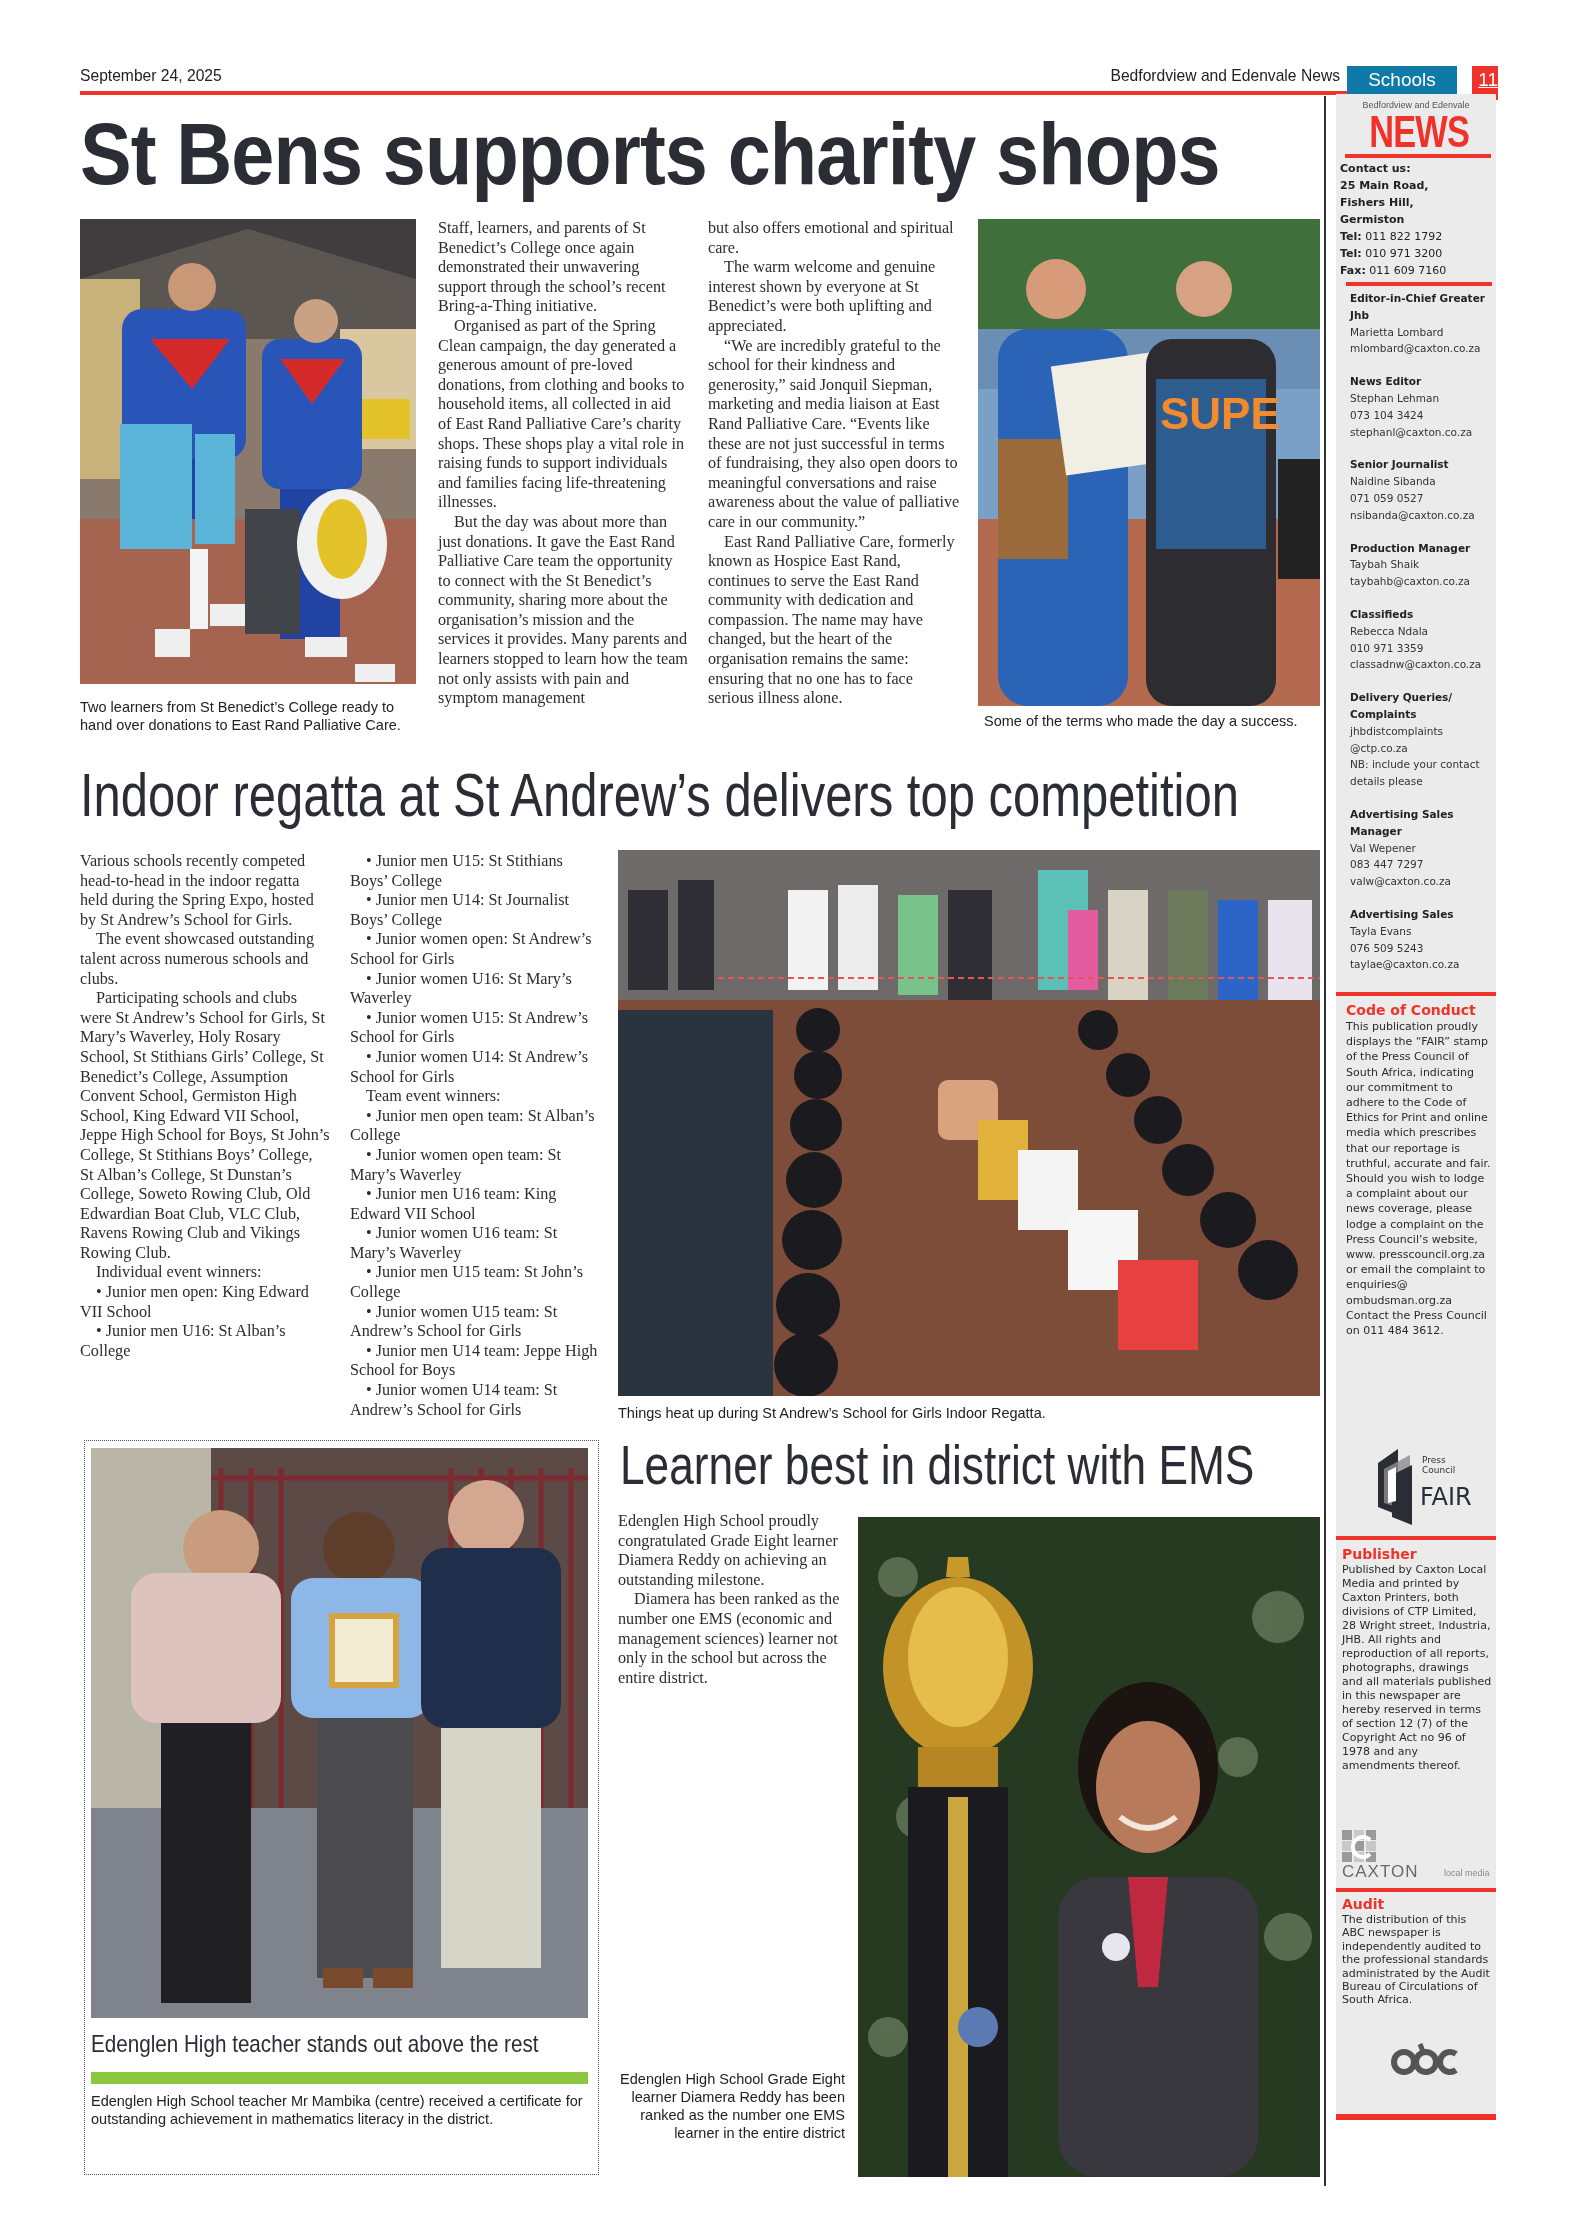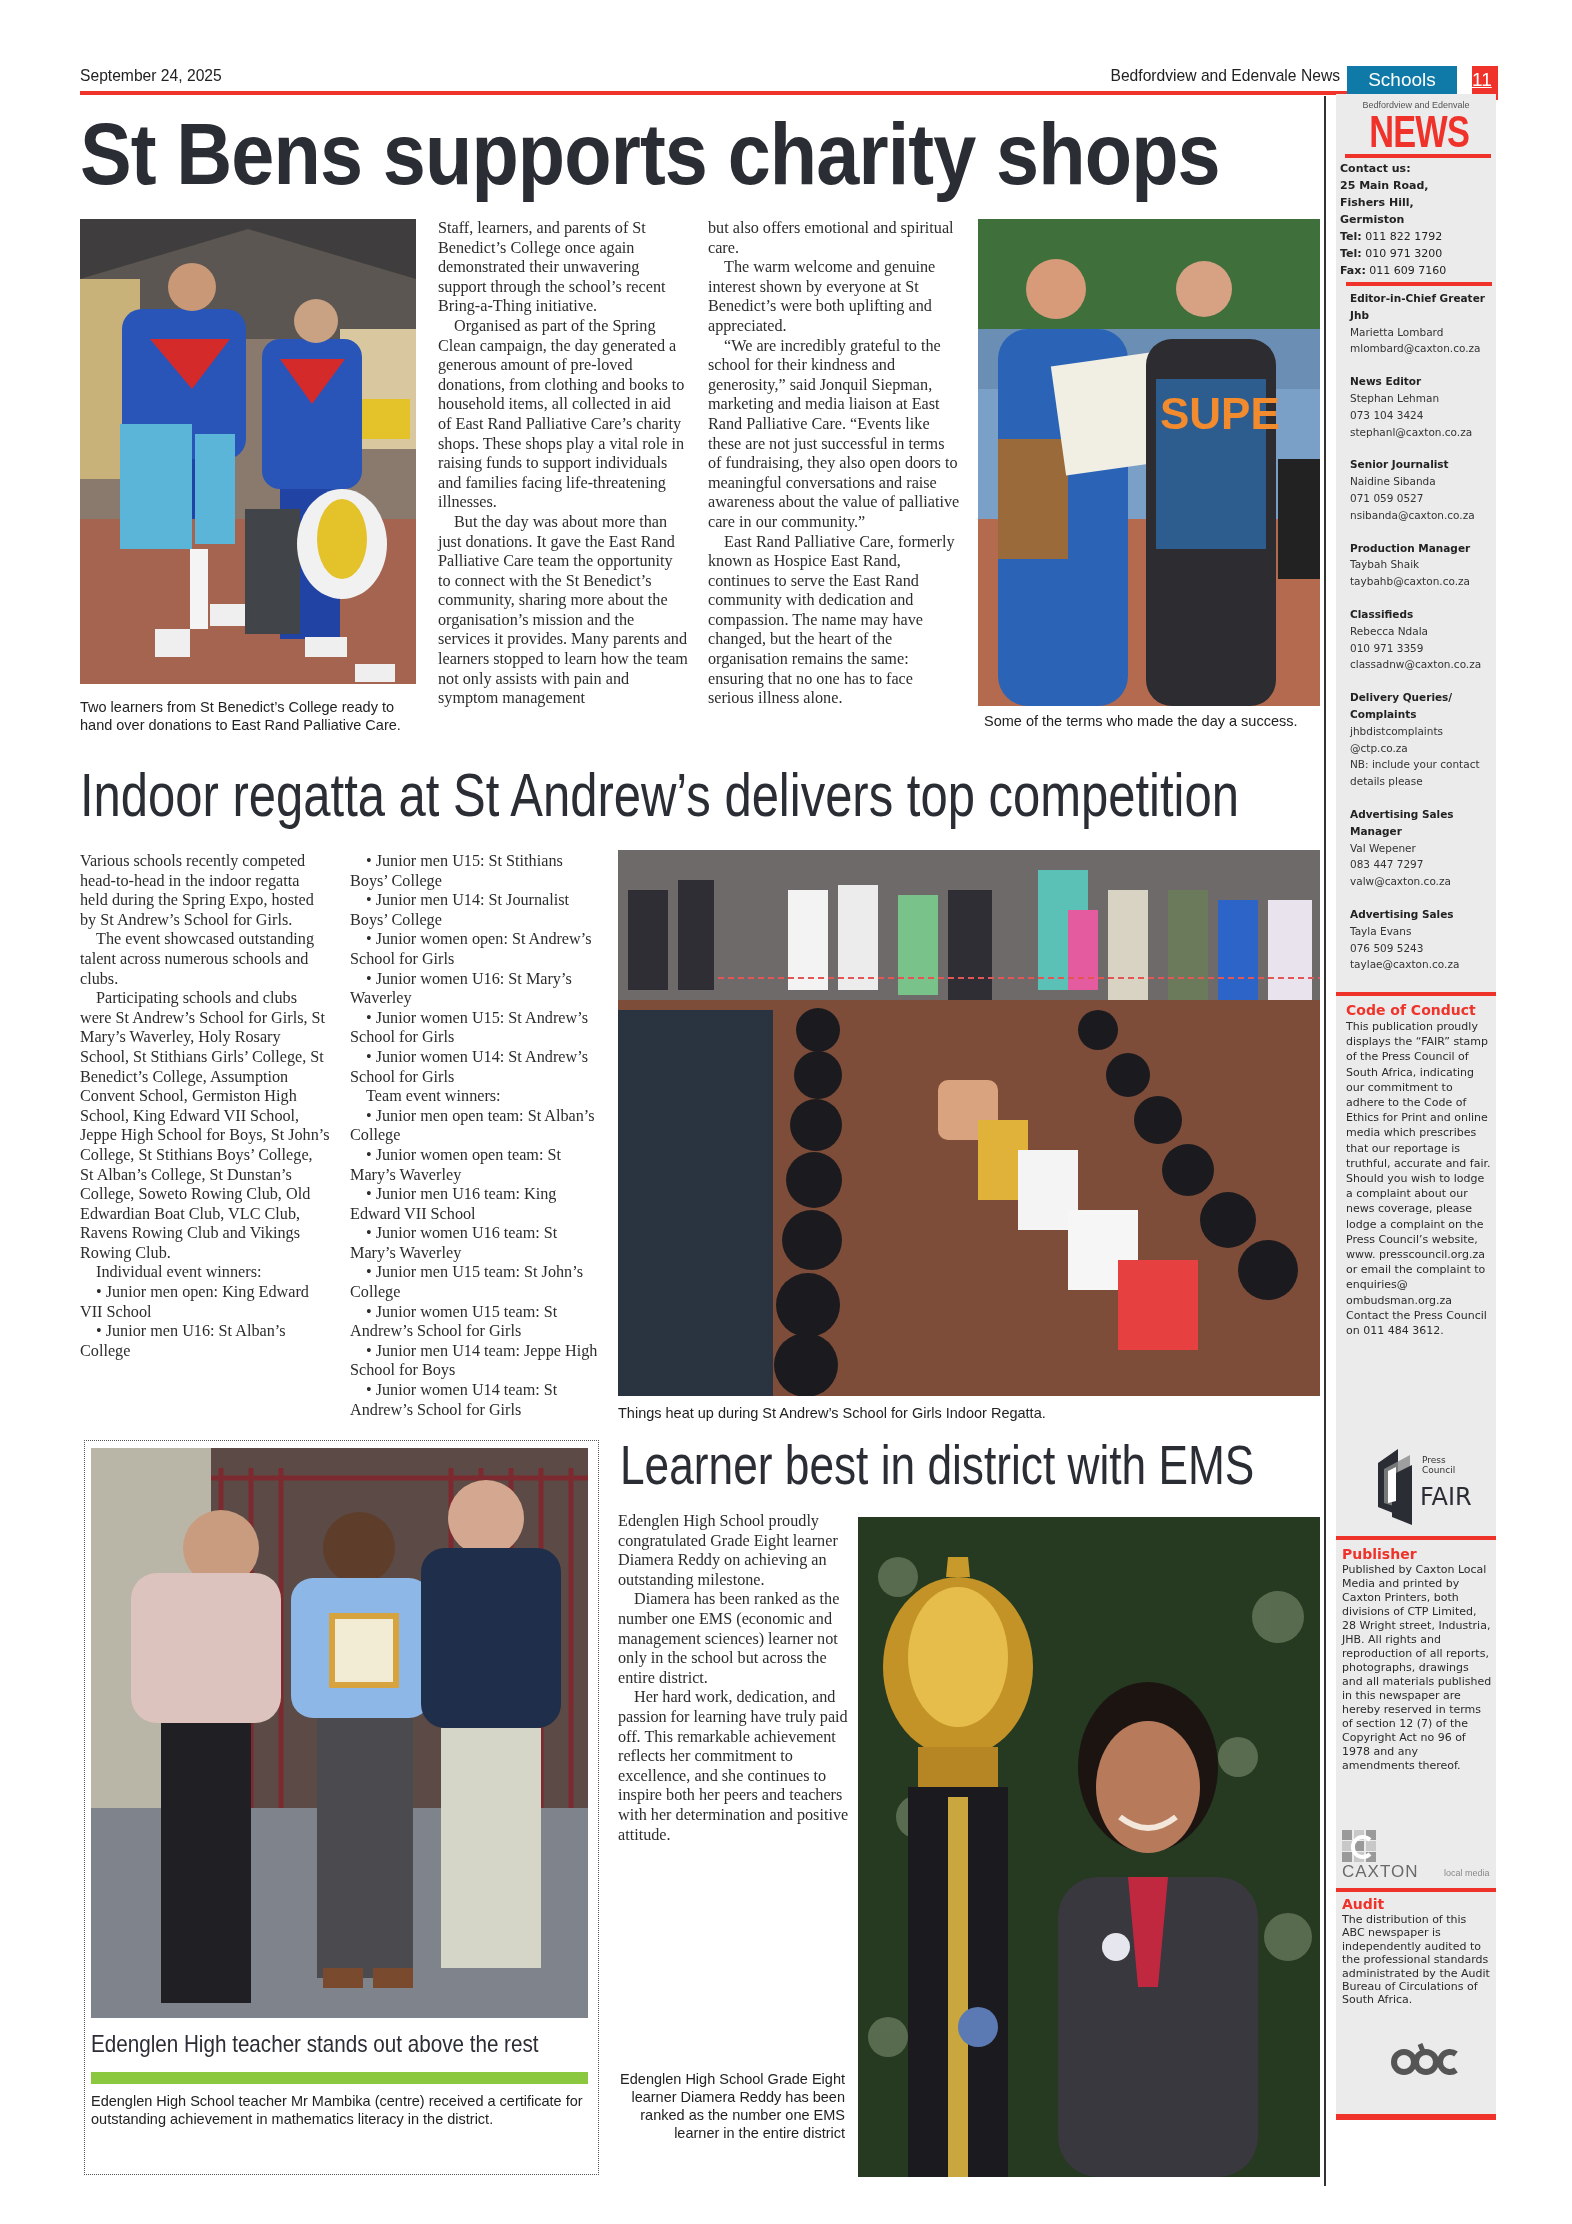--- a/index.html
+++ b/index.html
@@ -5,21 +5,21 @@
   * { box-sizing: border-box; margin: 0; padding: 0; }
   html, body { width: 1572px; height: 2224px; background: #ffffff; overflow: hidden; }
   body { position: relative; font-family: "Liberation Serif", serif; color: #2a2a2e; }
 
   .abs { position: absolute; }
 
   
   .pg-date { left: 80px; top: 66px; font-family: "Liberation Sans", sans-serif; font-size: 17px; color: #222; transform: scaleX(0.92); transform-origin: left; }
   .pg-paper { left: 1040px; top: 66px; width: 300px; text-align: right; font-family: "Liberation Sans", sans-serif; font-size: 17px; color: #222; transform: scaleX(0.92); transform-origin: right; }
   .pg-section { left: 1347px; top: 66px; width: 110px; height: 28px; background: #0f7aa7; color: #fff; font-family: "Liberation Sans", sans-serif; font-size: 19px; text-align: center; line-height: 28px; }
-  .pg-num { left: 1472px; top: 66px; width: 26px; height: 34px; background: #f0332a; color: #fff; font-family: "Liberation Sans", sans-serif; font-size: 19px; text-align: left; line-height: 28px; text-decoration: underline; }
+  .pg-num { left: 1472px; top: 66px; width: 26px; height: 34px; background: #f0332a; color: #fff; font-family: "Liberation Sans", sans-serif; font-size: 19px; text-align: right; line-height: 28px; text-decoration: underline; }
   .pg-rule { left: 80px; top: 91px; width: 1267px; height: 4px; background: #f0332a; }
   .col-rule { left: 1324px; top: 96px; width: 2px; height: 2090px; background: #333; }
 
   
   .sidebar { left: 1336px; top: 94px; width: 160px; height: 2024px; background: #ebebeb; }
   .sb-brand-small { left: 1356px; top: 100px; width: 120px; text-align: center; font-family: "Liberation Sans", sans-serif; font-size: 9px; color: #555; }
   .sb-brand-big { left: 1356px; top: 110px; width: 120px; text-align: center; font-family: "Liberation Sans", sans-serif; font-size: 44px; font-weight: bold; color: #f0332a; line-height: 44px; transform: scaleX(0.78); letter-spacing: -1px; }
   .sb-rule { height: 4px; background: #f0332a; }
   .sb-contact { left: 1340px; top: 160px; width: 152px; text-align: left; font-family: "DejaVu Sans", sans-serif; font-size: 11px; line-height: 17px; color: #222; }
   .sb-contact b { font-weight: bold; }
@@ -361,21 +361,20 @@
   </svg>
 </div>
 <div class="abs teacher-hl">Edenglen High teacher stands out above the rest</div>
 <div class="abs green-bar"></div>
 <div class="abs caption" style="left:91px; top:2092px; width:500px;">Edenglen High School teacher Mr Mambika (centre) received a certificate for outstanding achievement in mathematics literacy in the district.</div>
 
 <div class="abs hl-3">Learner best in district with EMS</div>
 <div class="abs body" style="left:618px; top:1512px; width:232px;">
   <p class="first">Edenglen High School proudly congratulated Grade Eight learner Diamera Reddy on achieving an outstanding milestone.</p>
   <p>Diamera has been ranked as the number one EMS (economic and management sciences) learner not only in the school but across the entire district.</p>
-  <p>Her hard work, dedication, and passion for learning have truly paid off. This remarkable achievement reflects her commitment to excellence, and she continues to inspire both her peers and teachers with her determination and positive attitude.</p>
 </div>
 
 <div class="abs photo" style="left:858px; top:1517px; width:462px; height:660px;">
   <svg viewBox="0 0 462 660" preserveAspectRatio="none">
     <rect width="462" height="660" fill="#1d2a1a"></rect>
     <rect x="0" y="0" width="462" height="660" fill="#2f4a28" opacity="0.5"></rect>
     <g fill="#b9c9a4" opacity="0.35">
       <circle cx="40" cy="60" r="20"></circle>
         <circle cx="420" cy="100" r="26"></circle>
         <circle cx="380" cy="240" r="20"></circle>

